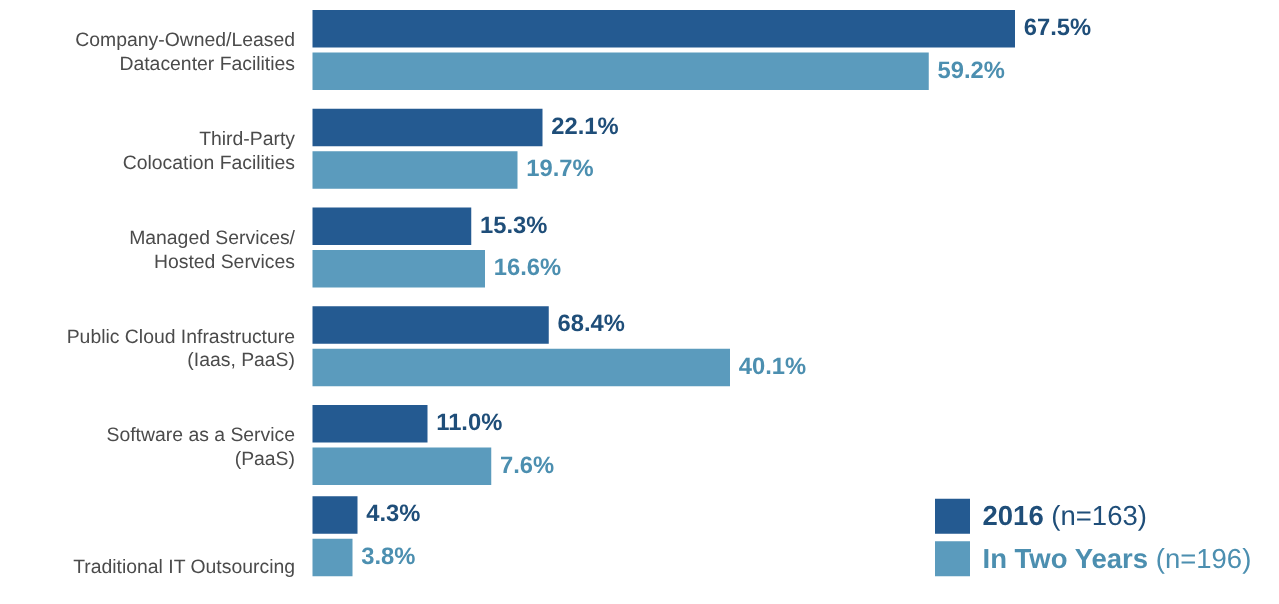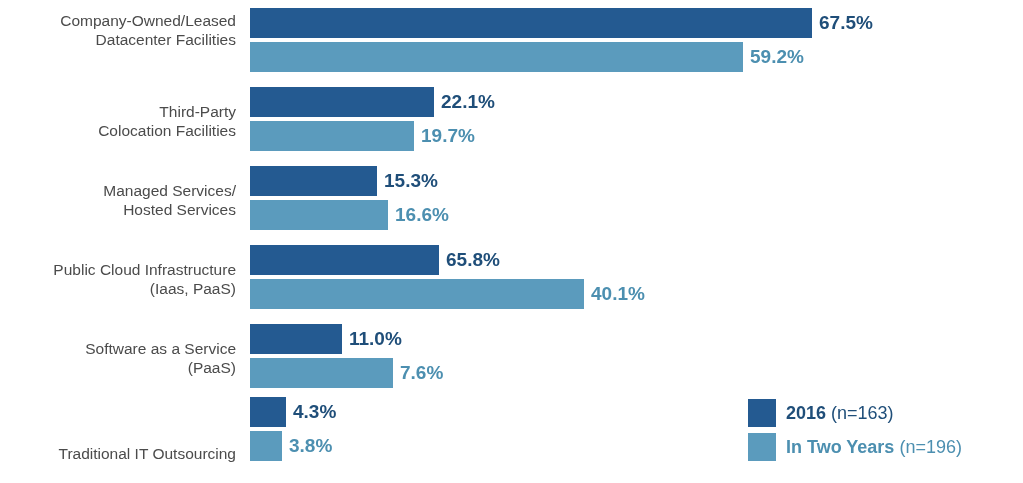--- a/index.html
+++ b/index.html
@@ -76,40 +76,40 @@
     width: 28px;
     height: 28px;
   }
   .legend-swatch.dark { background: #245a91; }
   .legend-swatch.light { background: #5b9bbd; }
   .legend-text {
     position: absolute;
     left: 38px;
     top: 0;
     line-height: 28px;
-    font-size: 18px;
+    font-size: 22px;
     white-space: nowrap;
     font-family: "Liberation Sans", sans-serif;
   }
   .legend-text .series-name {
     font-weight: bold;
   }
   .legend-text .series-n {
     font-weight: normal;
   }
   .legend-row.dark-row .legend-text { color: #1f4e79; }
   .legend-row.light-row .legend-text { color: #4c8fb0; }
 </style>
 </head>
 <body>
 
 <div id="chart-root">
   <div id="plot-area">
       <div class="row" style="top: 8px;">
-        <div class="cat-label" style="top: 3px;">Company-Owned/Leased
+        <div class="cat-label" style="top: 15px;">Company-Owned/Leased
 Datacenter Facilities</div>
         <div class="bar dark" style="left: 250px; top: 0px; width: 562px; position: absolute;"></div>
         <div class="val dark" style="left: 819px; top: 0px;">67.5%</div>
         <div class="bar light" style="left: 250px; top: 34px; width: 493px; position: absolute;"></div>
         <div class="val light" style="left: 750px; top: 34px;">59.2%</div>
       </div>
       <div class="row" style="top: 87px;">
         <div class="cat-label" style="top: 15px;">Third-Party
 Colocation Facilities</div>
         <div class="bar dark" style="left: 250px; top: 0px; width: 184px; position: absolute;"></div>
@@ -122,21 +122,21 @@
 Hosted Services</div>
         <div class="bar dark" style="left: 250px; top: 0px; width: 127px; position: absolute;"></div>
         <div class="val dark" style="left: 384px; top: 0px;">15.3%</div>
         <div class="bar light" style="left: 250px; top: 34px; width: 138px; position: absolute;"></div>
         <div class="val light" style="left: 395px; top: 34px;">16.6%</div>
       </div>
       <div class="row" style="top: 245px;">
         <div class="cat-label" style="top: 15px;">Public Cloud Infrastructure
 (Iaas, PaaS)</div>
         <div class="bar dark" style="left: 250px; top: 0px; width: 189px; position: absolute;"></div>
-        <div class="val dark" style="left: 446px; top: 0px;">65.8%</div>
+        <div class="val dark" style="left: 446px; top: 0px;">68.4%</div>
         <div class="bar light" style="left: 250px; top: 34px; width: 334px; position: absolute;"></div>
         <div class="val light" style="left: 591px; top: 34px;">40.1%</div>
       </div>
       <div class="row" style="top: 324px;">
         <div class="cat-label" style="top: 15px;">Software as a Service
 (PaaS)</div>
         <div class="bar dark" style="left: 250px; top: 0px; width: 92px; position: absolute;"></div>
         <div class="val dark" style="left: 349px; top: 0px;">11.0%</div>
         <div class="bar light" style="left: 250px; top: 34px; width: 143px; position: absolute;"></div>
         <div class="val light" style="left: 400px; top: 34px;">7.6%</div>

